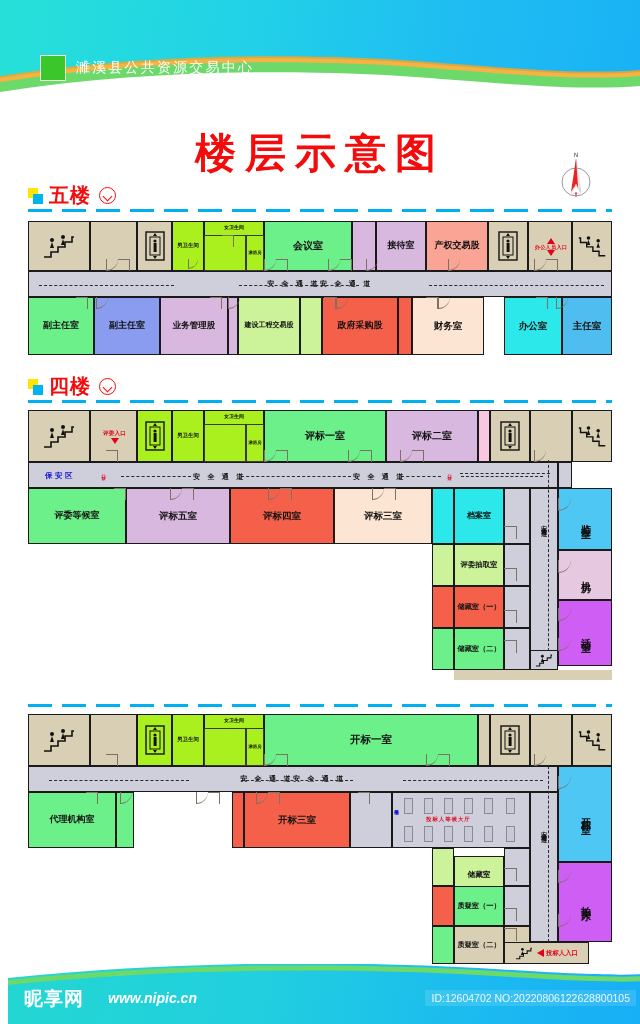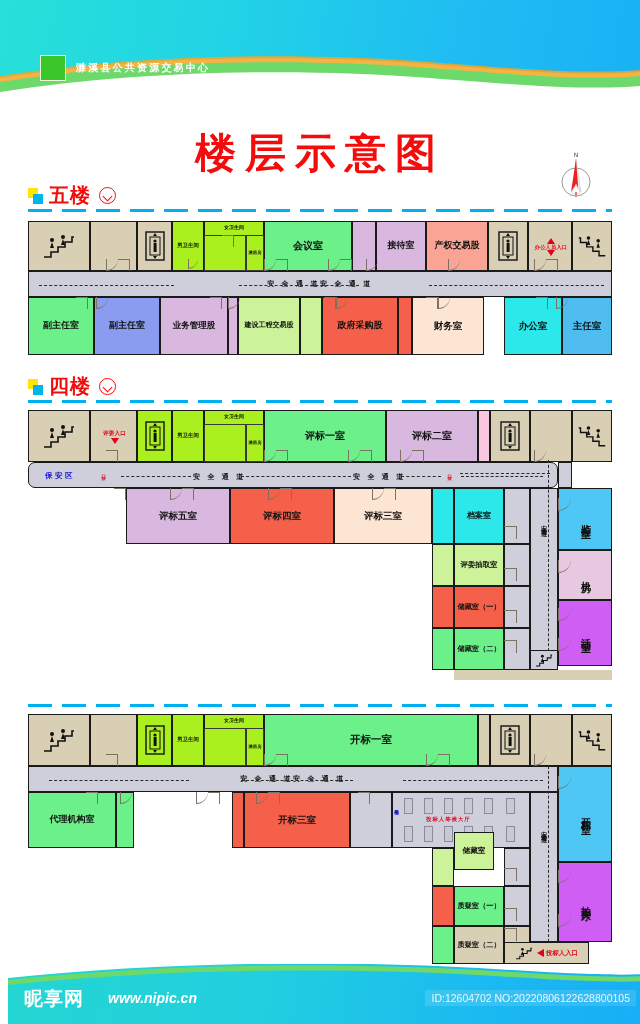--- a/index.html
+++ b/index.html
@@ -13,21 +13,21 @@
 
   
   .header {
     position:absolute; left:0; top:0; width:640px; height:100px;
     background:linear-gradient(100deg,#27e0d8 0%,#22d3e6 35%,#1fbdf2 70%,#19b2f5 100%);
     overflow:hidden;
   }
   .header-wave { position:absolute; left:0; bottom:0; width:640px; height:48px; }
   .brand { position:absolute; left:40px; top:55px; display:flex; align-items:center; gap:10px; }
   .brand-logo { width:26px; height:26px; background:#3bc72b; border:1px solid #e8f9d9; }
-  .brand-text { color:#ffffff; font-size:10px; letter-spacing:2.2px; font-weight:700; }
+  .brand-text { color:#ffffff; font-size:14px; letter-spacing:2.2px; font-weight:400; }
 
   
   .page-title {
     position:absolute; left:0; top:126px; width:640px; text-align:center;
     color:#f40c0c; font-size:41px; font-weight:bold; letter-spacing:9px;
     font-family:"DejaVu Sans","Liberation Sans",sans-serif;
   }
   .compass { position:absolute; left:550px; top:146px; width:52px; height:58px; }
 
   
@@ -337,33 +337,36 @@
   <div class="rm" style="left:544px; top:0; width:40px; height:52px; background:#d8cfb4;">
     <svg class="stairs" width="30" height="24" viewBox="0 0 34 26">
       <path d="M32 24 h-7 v-5 h-7 v-5 h-7 v-5 h-7 v-5 h-2" fill="none" stroke="#111" stroke-width="1.6"></path>
       <circle cx="24" cy="7" r="2" fill="#111"></circle>
         <path d="M24 9 l-2 6 l4 0 z" fill="#111"></path>
       <circle cx="13" cy="4" r="2" fill="#111"></circle>
         <path d="M13 6 l-2 6 l4 0 z" fill="#111"></path>
     </svg>
   </div>
 
-  <div class="corr" style="left:0; top:52px; width:530px; height:26px; justify-content:flex-start;border-radius:7px;">
+  <div class="corr" style="left:0; top:52px; width:530px; height:26px; justify-content:flex-start;">
     <span class="sec-zone" style="left:16px; top:8px;">保安区</span>
     <span class="doorctl" style="left:72px; top:7px;">门禁</span>
     <span class="dashline" style="left:92px; top:13px; width:70px;"></span>
     <span style="position:absolute; left:164px; top:9px;">安 全 通 道</span>
     <span class="dashline" style="left:212px; top:13px; width:110px;"></span>
     <span style="position:absolute; left:324px; top:9px;">安 全 通 道</span>
     <span class="dashline" style="left:372px; top:13px; width:40px;"></span>
     <span class="doorctl" style="left:418px; top:7px;">门禁</span>
     <span class="dashline" style="left:432px; top:13px; width:82px;"></span>
   </div>
   <div class="rm" style="left:530px; top:52px; width:14px; height:26px; background:#cfcfdb;"></div>
 
+  <div class="rm" style="left:0; top:78px; width:98px; height:56px; background:#6cf08a; font-size:9px;">
+      <span>评委等候室</span>
+    </div>
   <div class="rm" style="left:98px; top:78px; width:104px; height:56px; background:#d9b8e0; font-size:9.5px;">
       <span>评标五室</span>
     </div>
   <div class="rm" style="left:202px; top:78px; width:104px; height:56px; background:#f5604a; font-size:9.5px;">
       <span>评标四室</span>
     </div>
   <div class="rm" style="left:306px; top:78px; width:98px; height:56px; background:#fde5d3; font-size:9.5px;">
       <span>评标三室</span>
     </div>
   <div class="rm" style="left:404px; top:78px; width:22px; height:56px; background:#2ce8ea;"></div>
@@ -534,21 +537,21 @@
   <span class="seat" style="left:456px; top:84px; width:9px; height:16px;"></span>
   <span class="seat" style="left:478px; top:84px; width:9px; height:16px;"></span>
   <span class="seat" style="left:376px; top:112px; width:9px; height:16px;"></span>
   <span class="seat" style="left:396px; top:112px; width:9px; height:16px;"></span>
   <span class="seat" style="left:416px; top:112px; width:9px; height:16px;"></span>
   <span class="seat" style="left:436px; top:112px; width:9px; height:16px;"></span>
   <span class="seat" style="left:456px; top:112px; width:9px; height:16px;"></span>
   <span class="seat" style="left:478px; top:112px; width:9px; height:16px;"></span>
 
   <div class="rm" style="left:404px; top:134px; width:22px; height:38px; background:#ccf39a;"></div>
-  <div class="rm" style="left:426px; top:118px; width:40px; height:38px; background:#ccf39a; font-size:7.6px;">
+  <div class="rm" style="left:426px; top:142px; width:50px; height:38px; background:#ccf39a; font-size:7.6px;">
       <span>储藏室</span>
     </div>
   <div class="rm" style="left:476px; top:134px; width:26px; height:38px; background:#cfcfdb;"></div>
 
   <div class="rm" style="left:404px; top:172px; width:22px; height:40px; background:#f5604a;"></div>
   <div class="rm" style="left:426px; top:172px; width:50px; height:40px; background:#6cf08a; font-size:7.2px;">
       <span>质疑室（一）</span>
     </div>
   <div class="rm" style="left:476px; top:172px; width:26px; height:40px; background:#cfcfdb;"></div>
 

